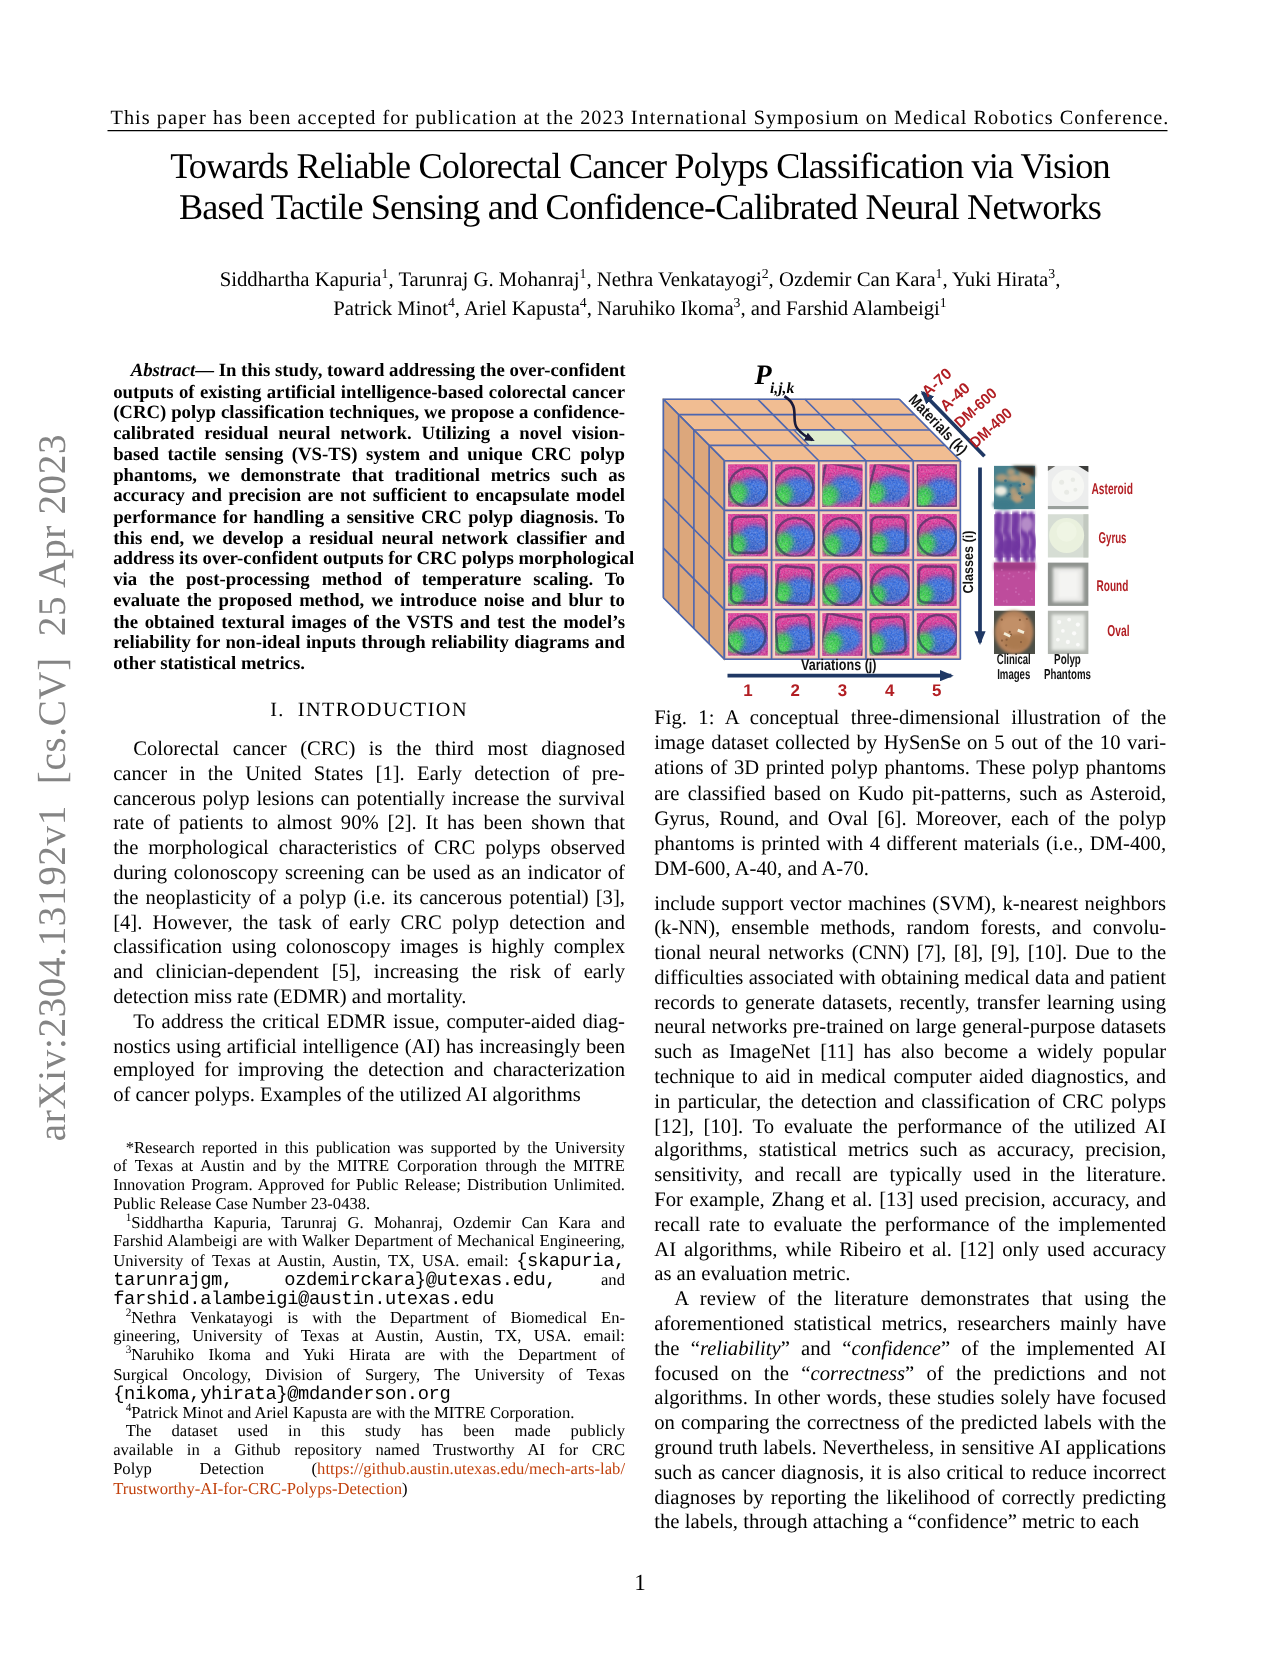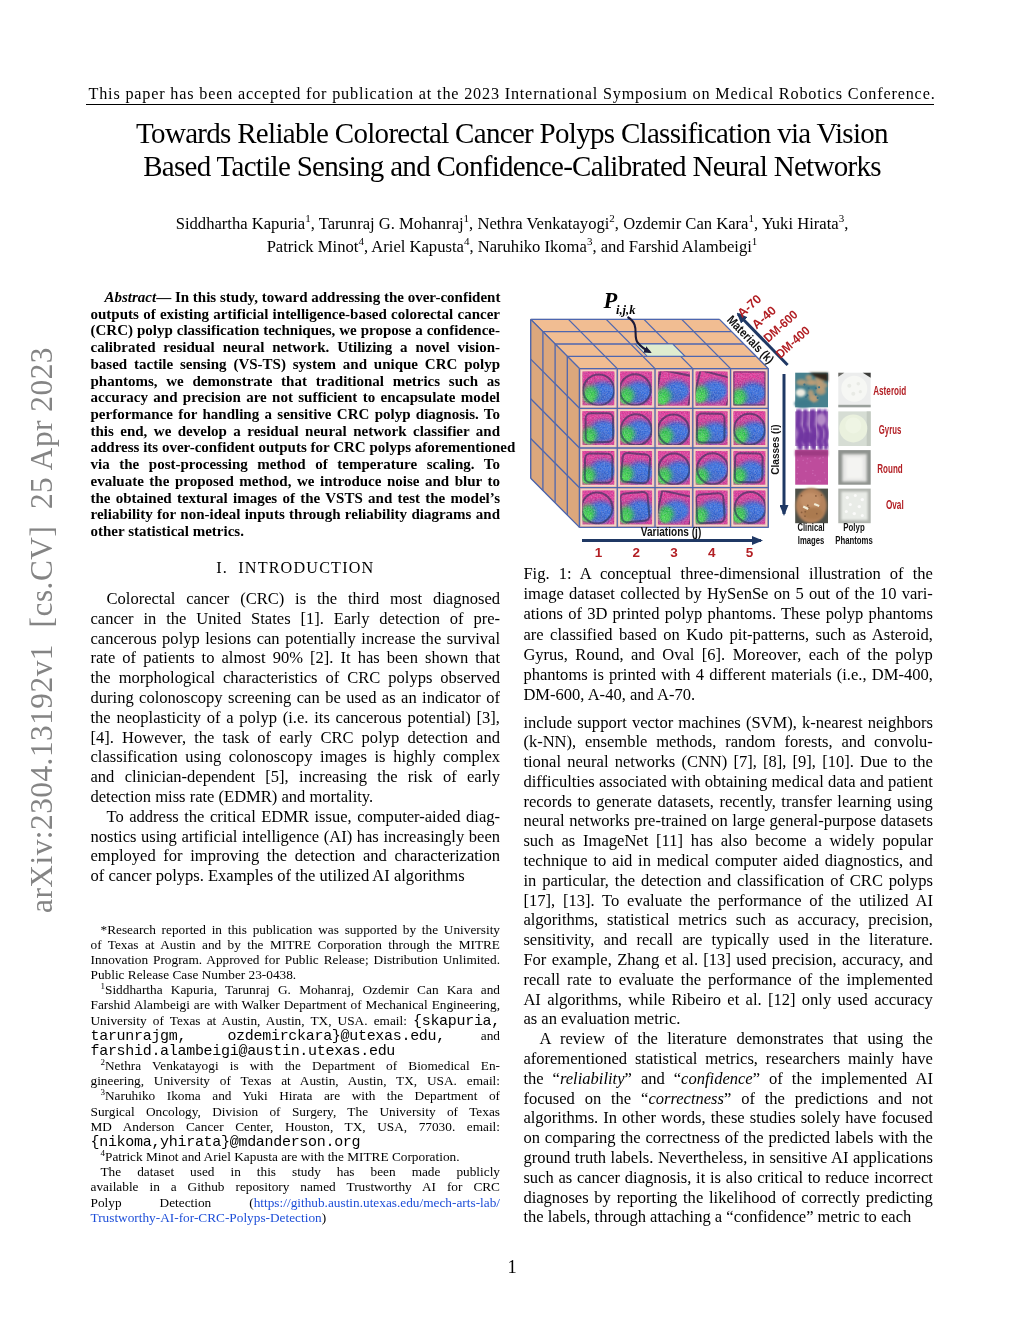--- a/index.html
+++ b/index.html
@@ -17,25 +17,25 @@
 .abs { top:289px; font-size:15px; font-weight:bold; line-height:16.73px; }
 .abs .jl { height:16.73px; }
 .it { font-style:italic;margin-top:46px; }
 .jl { text-align:justify; text-align-last:justify; white-space:nowrap; overflow:visible; }
 .jl.last { text-align-last:left; }
 .sechead { position:absolute; top:558.5px; left:90.5px; width:409.5px; text-align:center;
   font-size:16.2px; letter-spacing:1.15px; }
 .body { font-size:16.55px; line-height:19.8px; }
 .body .jl { height:19.8px; }
 .intro { top:589px; }
-.fnote { top:909.5px; font-size:13.3px; line-height:15.18px;margin-top:12px; }
+.fnote { top:909.5px; font-size:13.3px; line-height:15.18px; }
 .fnote .jl { height:15.18px; }
 .fnote sup { font-size:9px; vertical-align:super; line-height:0; }
 .mo { font-family:"Liberation Mono", monospace; font-size:15px; letter-spacing:-0.3px; }
-.lk { color:#1d4ed8; }
+.lk { color:#c2410c; }
 .cap { top:564px; font-size:16.55px; line-height:20.2px; }
 .cap .jl { height:20.2px; }
 .rbody { top:712.5px; }
 .pageno { position:absolute; top:1257px; left:0; width:1024px; text-align:center; font-size:18.5px; }
 .arxiv { position:absolute; left:-241px; top:612px; width:566px; text-align:center;
   transform:rotate(-90deg); transform-origin:center center;
   font-size:31.3px; color:#848484; letter-spacing:0.5px; white-space:nowrap; }
 .fig { position:absolute; left:516px; top:282px; }
 </style></head>
 <body>
@@ -48,21 +48,21 @@
 <div class="lcol abs">
 <div class="jl" style="text-indent:14px"><span class="it">Abstract</span>—&nbsp;In this study, toward addressing the over-confident</div>
 <div class="jl">outputs of existing artificial intelligence-based colorectal cancer</div>
 <div class="jl">(CRC) polyp classification techniques, we propose a confidence-</div>
 <div class="jl">calibrated residual neural network. Utilizing a novel vision-</div>
 <div class="jl">based tactile sensing (VS-TS) system and unique CRC polyp</div>
 <div class="jl">phantoms, we demonstrate that traditional metrics such as</div>
 <div class="jl">accuracy and precision are not sufficient to encapsulate model</div>
 <div class="jl">performance for handling a sensitive CRC polyp diagnosis. To</div>
 <div class="jl">this end, we develop a residual neural network classifier and</div>
-<div class="jl">address its over-confident outputs for CRC polyps aforementioned</div>
+<div class="jl">address its over-confident outputs for CRC polyps morphological</div>
 <div class="jl">via the post-processing method of temperature scaling. To</div>
 <div class="jl">evaluate the proposed method, we introduce noise and blur to</div>
 <div class="jl">the obtained textural images of the VSTS and test the model’s</div>
 <div class="jl">reliability for non-ideal inputs through reliability diagrams and</div>
 <div class="jl last">other statistical metrics.</div>
 </div>
 
 <div class="sechead">I.&nbsp;&nbsp;INTRODUCTION</div>
 
 <div class="lcol body intro">
@@ -90,21 +90,20 @@
       <div class="jl last">Public Release Case Number 23-0438.</div>
       <div class="jl" style="text-indent:10px"><sup>1</sup>Siddhartha Kapuria, Tarunraj G. Mohanraj, Ozdemir Can Kara and</div>
       <div class="jl">Farshid Alambeigi are with Walker Department of Mechanical Engineering,</div>
       <div class="jl">University of Texas at Austin, Austin, TX, USA. email: <span class="mo">{skapuria,</span></div>
       <div class="jl"><span class="mo">tarunrajgm, ozdemirckara}@utexas.edu,</span> and</div>
       <div class="jl last"><span class="mo">farshid.alambeigi@austin.utexas.edu</span></div>
       <div class="jl" style="text-indent:10px"><sup>2</sup>Nethra Venkatayogi is with the Department of Biomedical En-</div>
       <div class="jl">gineering, University of Texas at Austin, Austin, TX, USA. email:</div>
       <div class="jl" style="text-indent:10px"><sup>3</sup>Naruhiko Ikoma and Yuki Hirata are with the Department of</div>
       <div class="jl">Surgical Oncology, Division of Surgery, The University of Texas</div>
-      <div class="jl">MD Anderson Cancer Center, Houston, TX, USA, 77030. email:</div>
       <div class="jl last"><span class="mo">{nikoma,yhirata}@mdanderson.org</span></div>
       <div class="jl last" style="text-indent:10px"><sup>4</sup>Patrick Minot and Ariel Kapusta are with the MITRE Corporation.</div>
       <div class="jl" style="text-indent:10px">The dataset used in this study has been made publicly</div>
       <div class="jl">available in a Github repository named Trustworthy AI for CRC</div>
       <div class="jl">Polyp Detection (<span class="lk">https://github.austin.utexas.edu/mech-arts-lab/</span></div>
       <div class="jl last"><span class="lk">Trustworthy-AI-for-CRC-Polyps-Detection</span>)</div>
 </div>
 
 <svg class="fig" width="450" height="290" viewBox="516 282 450 290">
 <defs>
@@ -673,21 +672,21 @@
 <div class="rcol body rbody">
 <div class="jl">include support vector machines (SVM), k-nearest neighbors</div>
 <div class="jl">(k-NN), ensemble methods, random forests, and convolu-</div>
 <div class="jl">tional neural networks (CNN) [7], [8], [9], [10]. Due to the</div>
 <div class="jl">difficulties associated with obtaining medical data and patient</div>
 <div class="jl">records to generate datasets, recently, transfer learning using</div>
 <div class="jl">neural networks pre-trained on large general-purpose datasets</div>
 <div class="jl">such as ImageNet [11] has also become a widely popular</div>
 <div class="jl">technique to aid in medical computer aided diagnostics, and</div>
 <div class="jl">in particular, the detection and classification of CRC polyps</div>
-<div class="jl">[17], [13]. To evaluate the performance of the utilized AI</div>
+<div class="jl">[12], [10]. To evaluate the performance of the utilized AI</div>
 <div class="jl">algorithms, statistical metrics such as accuracy, precision,</div>
 <div class="jl">sensitivity, and recall are typically used in the literature.</div>
 <div class="jl">For example, Zhang et al. [13] used precision, accuracy, and</div>
 <div class="jl">recall rate to evaluate the performance of the implemented</div>
 <div class="jl">AI algorithms, while Ribeiro et al. [12] only used accuracy</div>
 <div class="jl last">as an evaluation metric.</div>
 <div class="jl" style="text-indent:16px">A review of the literature demonstrates that using the</div>
 <div class="jl">aforementioned statistical metrics, researchers mainly have</div>
 <div class="jl">the “<span class="it">reliability</span>” and “<span class="it">confidence</span>” of the implemented AI</div>
 <div class="jl">focused on the “<span class="it">correctness</span>” of the predictions and not</div>

